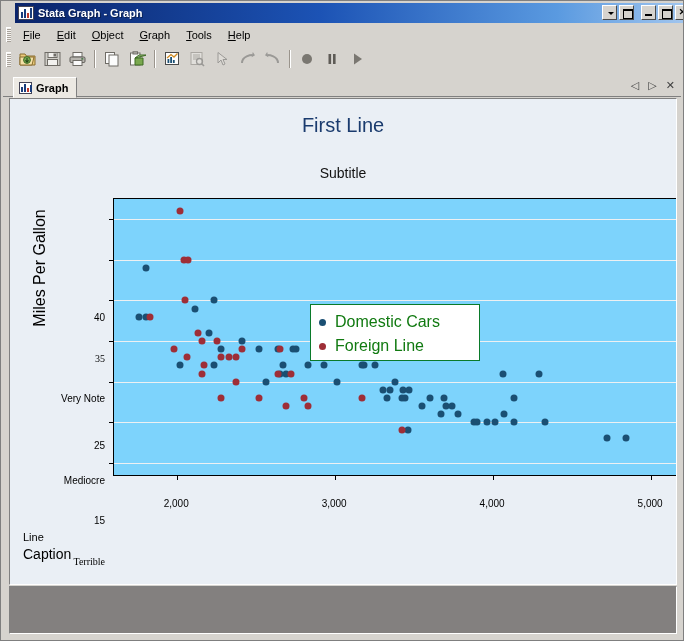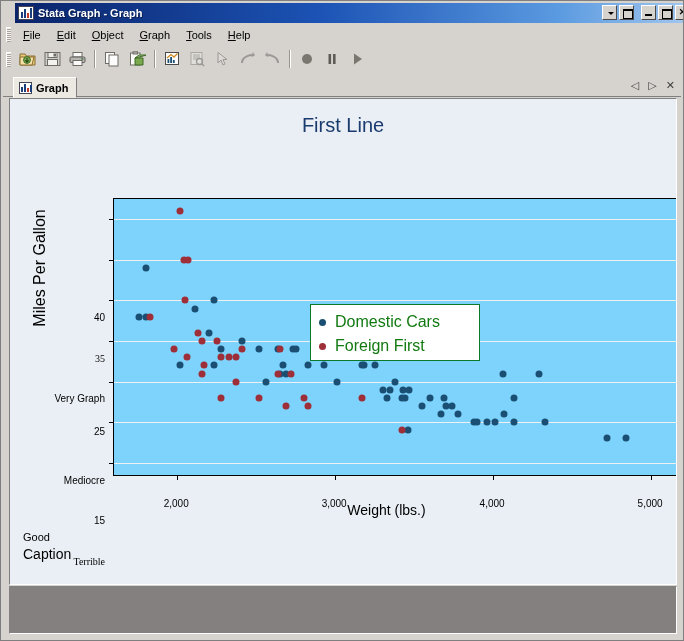--- a/index.html
+++ b/index.html
@@ -385,28 +385,29 @@
       <span class="tabnav-btn">◁</span>
       <span class="tabnav-btn">▷</span>
       <span class="tabnav-btn">✕</span>
     </div>
   </div>
 
   <div id="client">
     <div id="graph">
 
       <div id="g-title1">First Line</div>
+      <div id="g-subtitle">Subtitle</div>
 
       <div id="y-axis-title">Miles Per Gallon</div>
 
       <div id="ylabels">
           <div class="ylabel-txt" style="top: 119.294px;">40</div>
           <div class="ylabel-txt" style="top: 159.882px; font-family: Liberation Serif, serif;">35</div>
-          <div class="ylabel-txt" style="top: 200.471px;">Very Graph</div>
-          <div class="ylabel-txt" style="top: 233px; text-align: right;">25</div>
+          <div class="ylabel-txt" style="top: 200.471px;">Very Note</div>
+          <div class="ylabel-txt" style="top: 247px; text-align: right;">25</div>
           <div class="ylabel-txt" style="top: 281.647px;">Mediocre</div>
           <div class="ylabel-txt" style="top: 322.235px;">15</div>
           <div class="ylabel-txt" style="top: 362.824px; font-family: Liberation Serif, serif;">Terrible</div>
         </div>
 
       <div id="plotbox">
         <div id="gridlines">
             <div class="gridline" style="top: 20.2941px;"></div>
             <div class="gridline" style="top: 60.8824px;"></div>
             <div class="gridline" style="top: 101.471px;"></div>
@@ -513,32 +514,31 @@
             <div class="dot" style="left: 165.87px; top: 150.176px; background: rgb(158, 46, 55);"></div>
           </div>
 
         <div id="legend">
           <div class="legend-row">
             <span class="legend-key" style="background: rgb(26, 79, 115);"></span>
             <span class="legend-lbl">Domestic Cars</span>
           </div>
           <div class="legend-row">
             <span class="legend-key" style="background: rgb(158, 46, 55);"></span>
-            <span class="legend-lbl">Foreign First</span>
+            <span class="legend-lbl">Foreign Line</span>
           </div>
         </div>
       </div>
 
       <div id="xlabels">
           <div class="xlabel-txt" style="left: 63.1884px;">2,000</div>
           <div class="xlabel-txt" style="left: 221.159px;">3,000</div>
           <div class="xlabel-txt" style="left: 379.13px;">4,000</div>
           <div class="xlabel-txt" style="left: 537.101px;">5,000</div>
         </div>
-      <div id="x-axis-title">Weight (lbs.)</div>
-
-      <div id="g-note">Good</div>
+
+      <div id="g-note">Line</div>
       <div id="g-caption">Caption</div>
     </div>
   </div>
 
   <div id="statusarea"></div>
 </div>
 
 </body></html>

